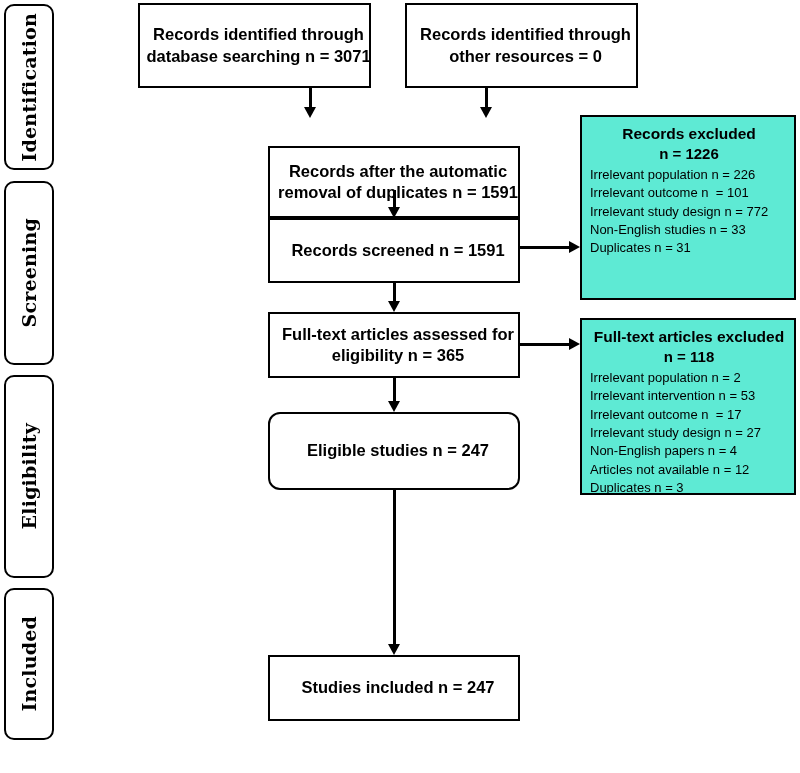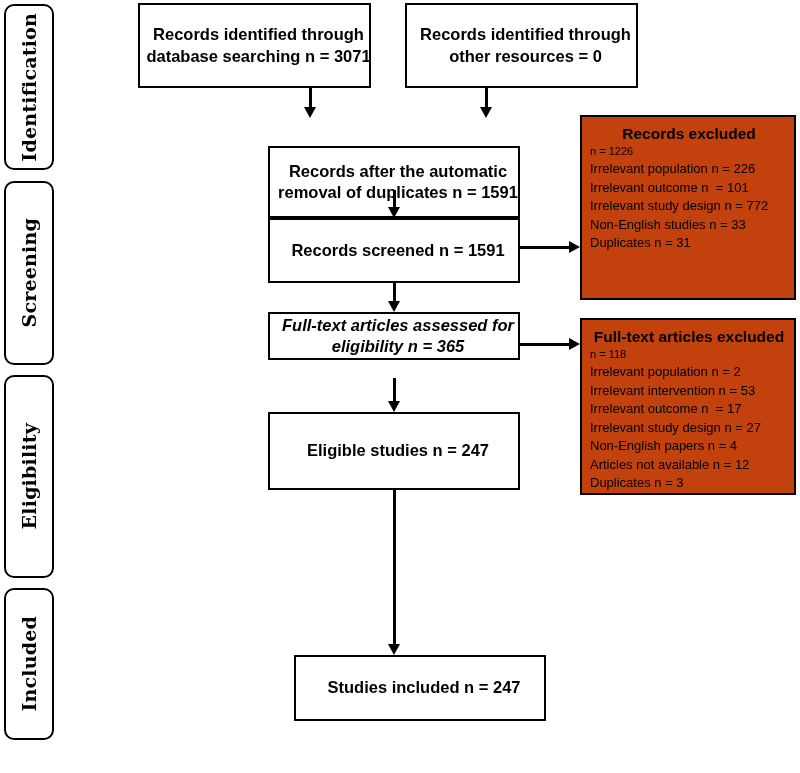--- a/index.html
+++ b/index.html
@@ -57,34 +57,35 @@
     line-height: 1.28;
     font-weight: 600;
     white-space: nowrap;
   }
 
   
   .panel {
     position: absolute;
     box-sizing: border-box;
     border: 2.5px solid #000000;
-    background: #c2410c;
+    background: #5eead4;
     color: #000000;
     padding: 7px 6px 0 8px;
   }
   .panel-title {
     font-size: 15.5px;
     font-weight: 700;
     text-align: center;
     line-height: 1.3;
     white-space: nowrap;
   }
   .panel-count {
-    font-size: 11px;
-    font-weight: 400;
+    font-size: 15px;
+    font-weight: 700;
+    text-align: center;
     line-height: 1.3;
     margin-bottom: 2px;
     white-space: nowrap;
   }
   .panel-item {
     font-size: 13px;
     font-weight: 400;
     line-height: 1.42;
     text-align: left;
     white-space: pre;
@@ -166,39 +167,39 @@
   <div class="node" style="left:268px; top:218px; width:252px; height:65px;">
     <div class="node-line">Records screened n = 1591</div>
   </div>
 
   <div class="hline" style="left:520px; top:246px; width:50px;"></div>
   <div class="arrow-right" style="left:569px; top:241px;"></div>
 
   <div class="vline" style="left:393px; top:283px; height:19px;"></div>
   <div class="arrow-down" style="left:388px; top:301px;"></div>
 
-  <div class="node" style="left:268px; top:312px; width:252px; height:48px;font-style:italic;">
+  <div class="node" style="left:268px; top:312px; width:252px; height:66px;">
     <div class="node-line">Full-text articles assessed for</div>
     <div class="node-line">eligibility n = 365</div>
   </div>
 
   <div class="hline" style="left:520px; top:343px; width:50px;"></div>
   <div class="arrow-right" style="left:569px; top:338px;"></div>
 
   <div class="vline" style="left:393px; top:378px; height:24px;"></div>
   <div class="arrow-down" style="left:388px; top:401px;"></div>
 
-  <div class="node" style="left:268px; top:412px; width:252px; height:78px;">
+  <div class="node" style="left:268px; top:412px; width:252px; height:78px;border-radius:12px;">
     <div class="node-line">Eligible studies n = 247</div>
   </div>
 
   <div class="vline" style="left:393px; top:490px; height:155px;"></div>
   <div class="arrow-down" style="left:388px; top:644px;"></div>
 
-  <div class="node" style="left:268px; top:655px; width:252px; height:66px;margin-left:26px;">
+  <div class="node" style="left:268px; top:655px; width:252px; height:66px;">
     <div class="node-line">Studies included n = 247</div>
   </div>
 
   <div class="panel" style="left:580px; top:115px; width:216px; height:185px;">
     <div class="panel-title">Records excluded</div>
     <div class="panel-count">n = 1226</div>
     <div class="panel-item">Irrelevant population n = 226</div>
     <div class="panel-item">Irrelevant outcome n  = 101</div>
     <div class="panel-item">Irrelevant study design n = 772</div>
     <div class="panel-item">Non-English studies n = 33</div>

